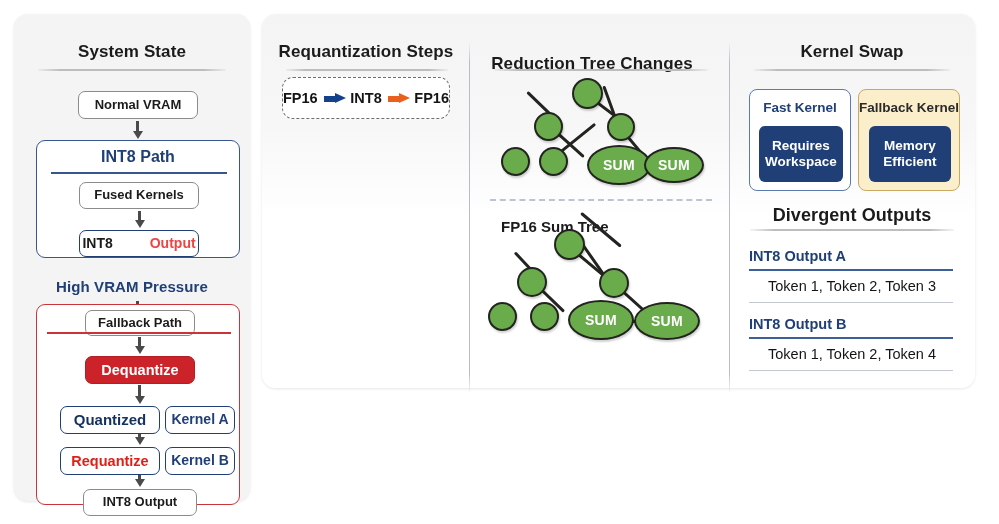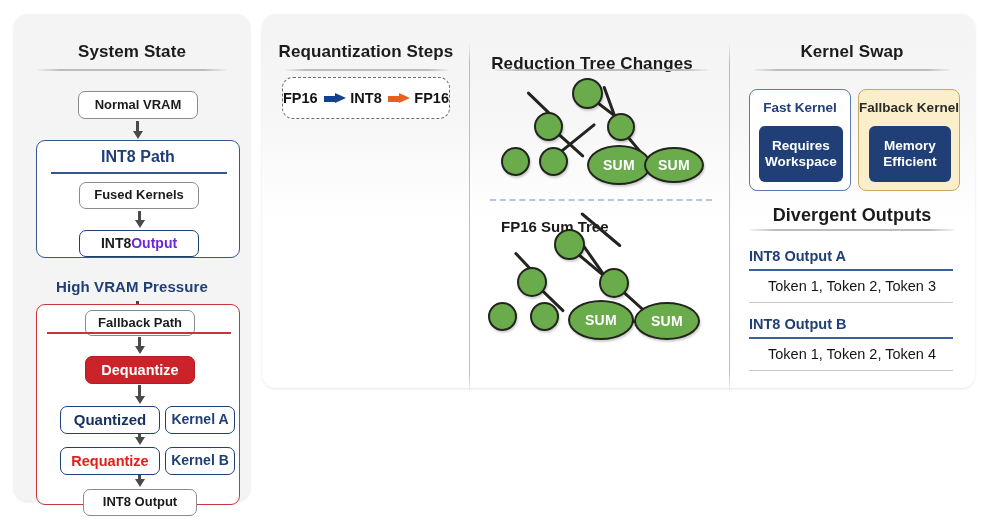--- a/index.html
+++ b/index.html
@@ -126,21 +126,21 @@
 
     <div class="frame blue" style="left:22px;top:126px;width:204px;height:118px;">
       <div class="frame-title" style="top:7px;color:#1f3f76;">INT8 Path</div>
       <div class="frame-rule" style="left:14px;top:31px;width:176px;background:#37568f;"></div>
 
       <div class="nbox gray" style="left:42px;top:41px;width:120px;height:27px;">Fused Kernels</div>
       <div class="arrow" style="left:101px;top:70px;height:10px;"></div>
 
       <div class="nbox navy" style="left:42px;top:89px;width:120px;height:27px;color:#13305f;">
         <span style="color:#1b1b1b;">INT8 </span>
-          <span style="color:#6d28d9;">Output</span>
+          <span style="color:#ef4444;padding-left:37px;">Output</span>
       </div>
     </div>
 
     <div class="col-title" style="left:0;top:264px;width:236px;color:#1f3f76;font-size:15px;">High VRAM Pressure</div>
     <div class="arrow" style="left:122px;top:287px;height:11px;"></div>
 
     <div class="frame red" style="left:22px;top:290px;width:204px;height:201px;">
       <div class="nbox gray" style="left:48px;top:5px;width:110px;height:26px;">Fallback Path</div>
       <div class="frame-rule" style="left:10px;top:27px;width:184px;background:#c8343a;"></div>
 

